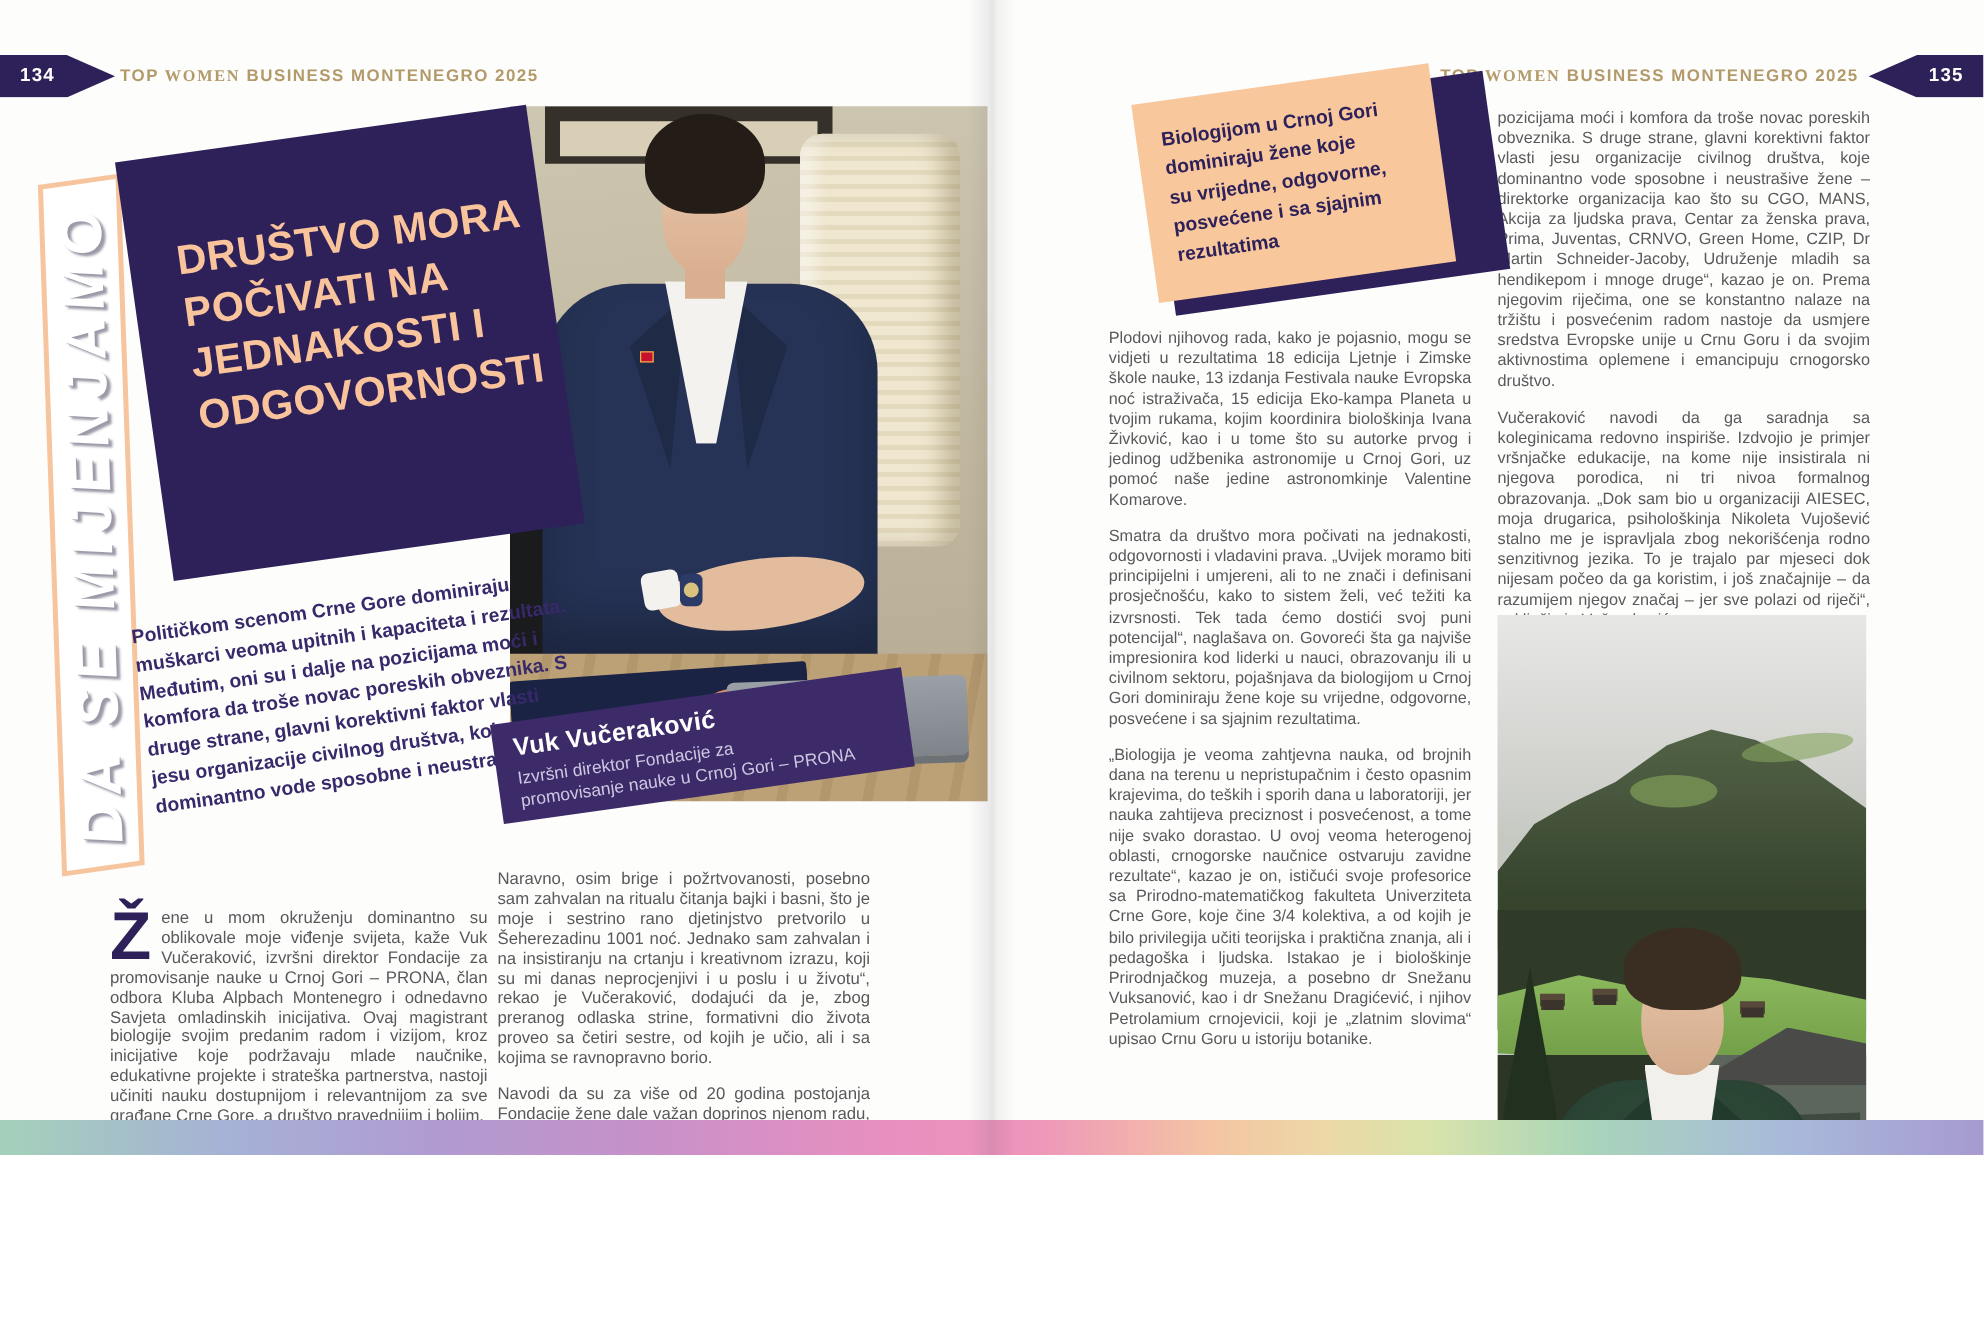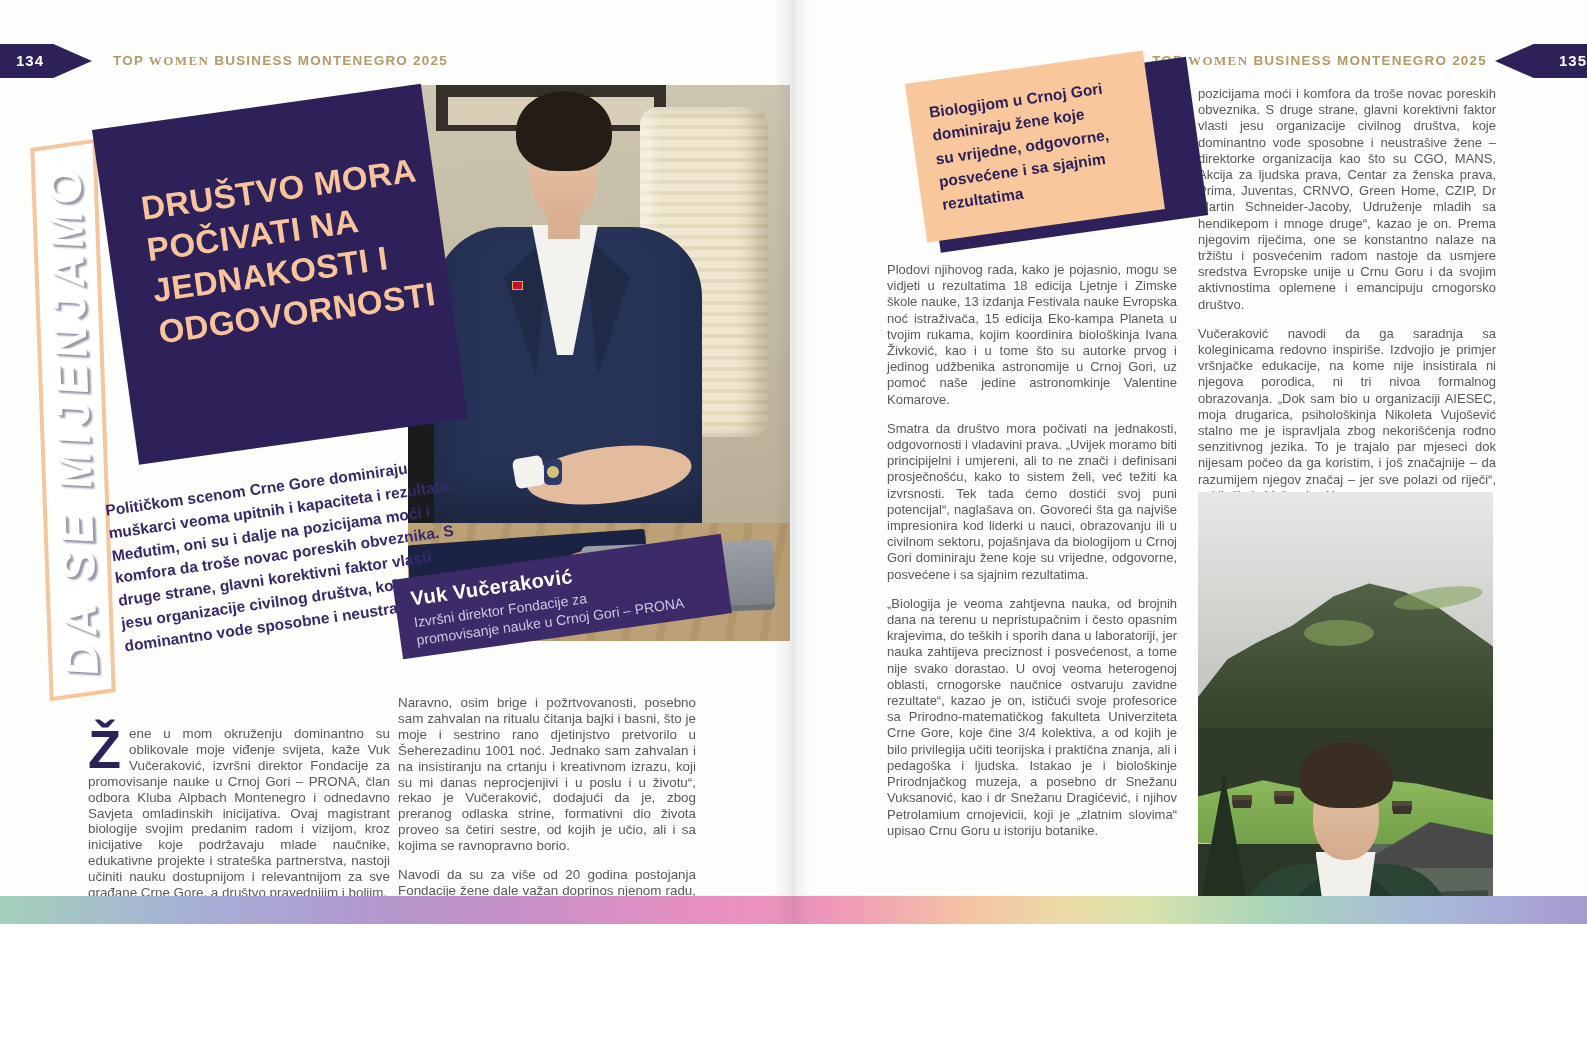--- a/index.html
+++ b/index.html
@@ -2,23 +2,23 @@
 <html><head>
 <meta charset="utf-8">
 <style>
   html,body{margin:0;padding:0;background:#ffffff;}
   .spread{position:relative;width:1587px;height:924px;background:#fdfdfc;overflow:hidden;
           font-family:"Liberation Sans",sans-serif;}
   
   .badge{position:absolute;top:44px;height:34px;width:92px;background:#2e2159;color:#fff;
          font-weight:bold;font-size:15px;letter-spacing:1px;line-height:34px;}
   .badge-left{left:0;clip-path:polygon(0 0,58% 0,100% 50%,58% 100%,0 100%);padding-left:16px;box-sizing:border-box;}
-  .badge-right{right:0;clip-path:polygon(42% 0,100% 0,100% 100%,42% 100%,0 50%);text-align:right;box-sizing:border-box;}
+  .badge-right{right:0;clip-path:polygon(42% 0,100% 0,100% 100%,42% 100%,0 50%);text-align:right;padding-right:16px;box-sizing:border-box;}
   .pub{position:absolute;top:53px;color:#b39a6a;font-weight:bold;font-size:13.5px;letter-spacing:1.2px;white-space:nowrap;}
-  .pub-left{left:113px;}
+  .pub-left{left:96px;}
   .pub-right{right:100px;}
   .pub .serif{font-family:"Liberation Serif",serif;font-size:13px;letter-spacing:1.4px;}
   
   .vbanner{position:absolute;left:40px;top:142px;width:58px;height:548px;border:4px solid #f6c59d;
            transform:skewY(-8deg) skewX(2deg);z-index:2;display:flex;align-items:center;justify-content:center;background:#fff;}
   .vtext{writing-mode:vertical-rl;transform:rotate(180deg);font-style:italic;font-weight:bold;
          font-size:46px;letter-spacing:6px;color:#ffffff;white-space:nowrap;
          text-shadow:-3px 3px 2px #9c9aa8,-1px 1px 0 #b9b7c4;}
   
   .title-block{position:absolute;left:92px;top:130px;width:332px;height:338px;background:#2e2159;

